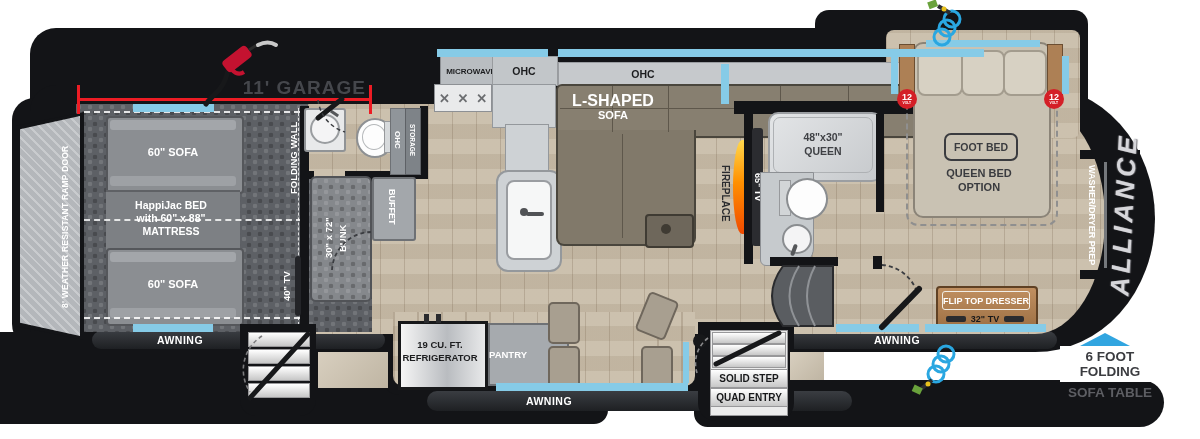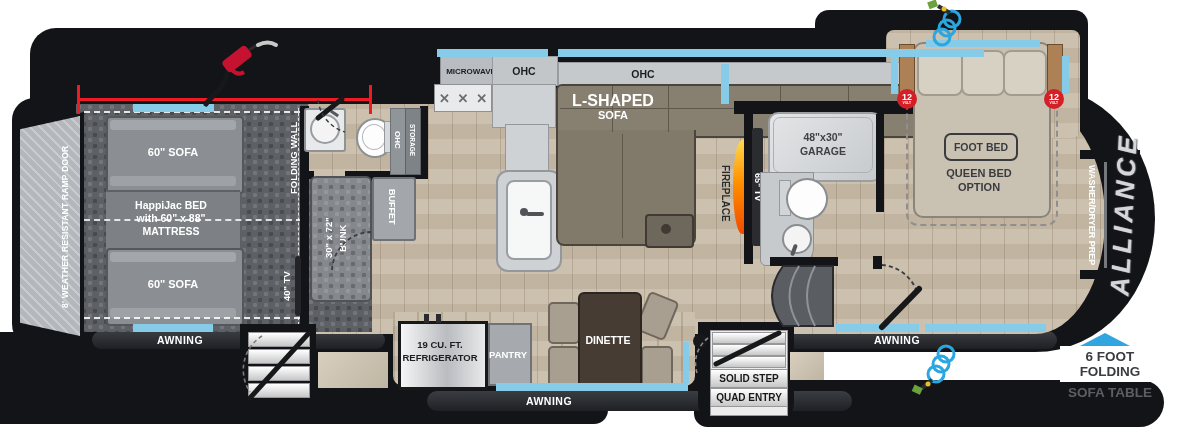--- a/index.html
+++ b/index.html
@@ -151,21 +151,21 @@
   <div class="abs" style="left:733px;top:140px;width:18px;height:94px;background:linear-gradient(180deg,#ffd84d,#ff9000 45%,#f04a00);border-radius:50% 0 0 50% / 50% 0 0 50%;"></div>
   <div class="abs blk" style="left:744px;top:114px;width:9px;height:150px;"></div>
   <div class="abs" style="left:752px;top:128px;width:11px;height:118px;background:#2b2c30;border-radius:3px;">
     <div class="abs lbl vdn" style="left:0px;top:14px;width:11px;height:90px;font-size:9px;white-space:nowrap;">65" TV</div>
   </div>
   <div class="abs lbl vdn" style="left:718px;top:148px;width:14px;height:90px;font-size:10px;color:#2b2c2f;white-space:nowrap;">FIREPLACE</div>
 
   <div class="abs" style="left:768px;top:112px;width:110px;height:66px;background:linear-gradient(135deg,#e3e5e7,#c6c9cc);border:2px solid #9b9ea2;border-radius:10px;">
     <div class="abs" style="left:3px;top:3px;width:98px;height:54px;border:1px solid #aeb1b4;border-radius:7px;"></div>
     <div class="abs lbl dk" style="left:0;top:16px;width:106px;height:14px;font-size:10.5px;color:#3f4145;">48"x30"</div>
-    <div class="abs lbl dk" style="left:0;top:30px;width:106px;height:14px;font-size:10.5px;color:#3f4145;">GARAGE</div>
+    <div class="abs lbl dk" style="left:0;top:30px;width:106px;height:14px;font-size:10.5px;color:#3f4145;">QUEEN</div>
   </div>
   <div class="abs blk" style="left:876px;top:114px;width:8px;height:98px;"></div>
   <div class="abs" style="left:760px;top:172px;width:52px;height:92px;background:#c6cacd;border:1px solid #8d9094;border-radius:0 0 18px 6px;"></div>
   <div class="abs" style="left:779px;top:180px;width:10px;height:34px;background:#d2d5d7;border:1px solid #97999c;"></div>
   <div class="abs" style="left:786px;top:178px;width:38px;height:38px;background:#fdfdfd;border:2px solid #8a8d90;border-radius:50%;transform:rotate(-12deg);"></div>
   <div class="abs" style="left:782px;top:224px;width:26px;height:26px;background:#f4f4f5;border:2px solid #8a8d90;border-radius:50%;"></div>
   <div class="abs" style="left:792px;top:244px;width:4px;height:12px;background:#55575a;border-radius:2px;transform:rotate(20deg);"></div>
 
   <div class="abs blk" style="left:770px;top:257px;width:68px;height:9px;"></div>
   <div class="abs blk" style="left:873px;top:256px;width:9px;height:13px;"></div>
@@ -188,45 +188,50 @@
 
   <div class="abs badge" style="left:897px;top:89px;width:20px;height:20px;">
     <span style="font-size:9px;line-height:8px;">12</span>
     <span style="font-size:6px;line-height:5px;transform:scale(.55);">VOLT</span>
   </div>
   <div class="abs badge" style="left:1044px;top:89px;width:20px;height:20px;">
     <span style="font-size:9px;line-height:8px;">12</span>
     <span style="font-size:6px;line-height:5px;transform:scale(.55);">VOLT</span>
   </div>
 
+  <div class="abs" style="left:936px;top:286px;width:98px;height:42px;background:linear-gradient(180deg,#c08f60,#9c6f43);border:2px solid #5f4124;border-radius:4px;">
+    <div class="abs" style="left:4px;top:3px;width:86px;height:17px;border:1.5px solid #f0ede6;border-radius:3px;display:flex;align-items:center;justify-content:center;">
+      <span class="lbl" style="font-size:9px;white-space:nowrap;">FLIP TOP DRESSER</span>
+    </div>
+    <div class="abs" style="left:8px;top:28px;width:20px;height:6px;background:#2b2c2f;border-radius:2px;"></div>
+    <div class="abs" style="left:66px;top:28px;width:20px;height:6px;background:#2b2c2f;border-radius:2px;"></div>
+    <div class="abs lbl" style="left:28px;top:24px;width:38px;height:14px;font-size:9px;color:#17181a;">32" TV</div>
+  </div>
 
   <div class="abs blk" style="left:1080px;top:150px;width:60px;height:9px;"></div>
   <div class="abs blk" style="left:1080px;top:270px;width:60px;height:9px;"></div>
   <div class="abs" style="left:1104px;top:162px;width:3px;height:106px;background:#75787c;"></div>
   <div class="abs lbl vdn" style="left:1085px;top:160px;width:13px;height:110px;font-size:9px;white-space:nowrap;">WASHER/DRYER PREP</div>
 
   <div class="abs lbl vup" style="left:1106px;top:112px;width:36px;height:205px;font-size:26px;font-style:italic;letter-spacing:4px;color:#d6d6da;text-shadow:0 1px 1px #6f6f74, 0 -1px 1px #ffffff33;transform:rotate(183deg);">ALLIANCE</div>
 
   <div class="abs" style="left:398px;top:321px;width:84px;height:63px;background:linear-gradient(90deg,#f5f5f5,#b9bcc0 55%,#e8e9ea);border:3px solid #17181a;">
     <div class="abs lbl" style="left:0;top:14px;width:78px;height:13px;font-size:9.5px;color:#1c1d1f;">19 CU. FT.</div>
     <div class="abs lbl" style="left:0;top:27px;width:78px;height:13px;font-size:9.5px;color:#1c1d1f;">REFRIGERATOR</div>
   </div>
   <div class="abs" style="left:424px;top:314px;width:5px;height:9px;background:#2a2b2e;"></div>
   <div class="abs" style="left:436px;top:314px;width:5px;height:9px;background:#2a2b2e;"></div>
-  <div class="abs" style="left:488px;top:323px;width:40px;height:59px;background:#a6aaae;border:2px solid #6f7276;">
+  <div class="abs" style="left:488px;top:323px;width:40px;height:59px;background:#a6aaae;border:2px solid #6f7276;padding-left:37px;">
     <div class="abs lbl" style="left:-12px;top:22px;width:60px;height:14px;font-size:9.5px;">PANTRY</div>
   </div>
 
   <div class="abs" style="left:548px;top:302px;width:28px;height:38px;background:#a89f90;border:2px solid #6f675c;border-radius:5px;"></div>
   <div class="abs" style="left:548px;top:346px;width:28px;height:38px;background:#a89f90;border:2px solid #6f675c;border-radius:5px;"></div>
   <div class="abs" style="left:641px;top:295px;width:28px;height:38px;background:#a89f90;border:2px solid #6f675c;border-radius:5px;transform:rotate(22deg);"></div>
   <div class="abs" style="left:641px;top:346px;width:28px;height:38px;background:#a89f90;border:2px solid #6f675c;border-radius:5px;"></div>
-  <div class="abs" style="left:578px;top:292px;width:60px;height:92px;background:#473c34;border:2px solid #2c2520;border-radius:6px;">
-    <div class="abs lbl" style="left:-8px;top:38px;width:72px;height:15px;font-size:10.5px;">DINETTE</div>
-  </div>
 
   <div class="abs strip" style="left:133px;top:104px;width:81px;height:8px;"></div>
   <div class="abs strip" style="left:133px;top:324px;width:80px;height:8px;"></div>
   <div class="abs strip" style="left:437px;top:49px;width:111px;height:8px;"></div>
   <div class="abs strip" style="left:558px;top:49px;width:426px;height:8px;"></div>
   <div class="abs strip" style="left:721px;top:64px;width:8px;height:40px;"></div>
   <div class="abs strip" style="left:926px;top:40px;width:114px;height:7px;"></div>
   <div class="abs strip" style="left:496px;top:383px;width:192px;height:8px;"></div>
   <div class="abs strip" style="left:836px;top:324px;width:83px;height:8px;"></div>
   <div class="abs strip" style="left:925px;top:324px;width:121px;height:8px;"></div>
@@ -255,20 +260,21 @@
 
   <div class="abs" style="left:1060px;top:346px;width:100px;height:36px;background:#fff;"></div>
   <div class="abs" style="left:1080px;top:333px;width:0;height:0;border-left:25px solid transparent;border-right:25px solid transparent;border-bottom:13px solid #31a5e0;"></div>
   <div class="abs lbl" style="left:1058px;top:349px;width:104px;height:15px;font-size:13.5px;color:#3b3c40;">6 FOOT</div>
   <div class="abs lbl" style="left:1058px;top:364px;width:104px;height:15px;font-size:13.5px;color:#3b3c40;">FOLDING</div>
   <div class="abs lbl" style="left:1056px;top:385px;width:108px;height:15px;font-size:13.5px;color:#5d5e63;">SOFA TABLE</div>
 
   <div class="abs" style="left:78px;top:98px;width:294px;height:3px;background:#ed1c24;"></div>
   <div class="abs" style="left:77px;top:85px;width:3px;height:29px;background:#ed1c24;"></div>
   <div class="abs" style="left:369px;top:85px;width:3px;height:29px;background:#ed1c24;"></div>
+  <div class="abs" style="left:220px;top:77px;width:146px;height:18px;text-align:right;font-weight:bold;font-size:19px;color:#45474c;letter-spacing:1px;">11' GARAGE</div>
 
   <svg class="abs" width="1200" height="439" viewBox="0 0 1200 439" style="left:0;top:0;pointer-events:none;">
 
     <g>
       <path d="M228,70 C224,90 214,93 206,104" stroke="#17181a" stroke-width="5" fill="none" stroke-linecap="round"></path>
       <rect x="222" y="52" width="30" height="14" rx="4" fill="#c41230" transform="rotate(-38 237 59)"></rect>
       <path d="M232,70 q6,6 12,2" stroke="#c41230" stroke-width="4" fill="none"></path>
       <line x1="249" y1="50" x2="260" y2="43" stroke="#2b2b2b" stroke-width="3"></line>
       <path d="M258,45 Q268,40 276,45" stroke="#c9c9c9" stroke-width="4" fill="none" stroke-linecap="round"></path>
     </g>

